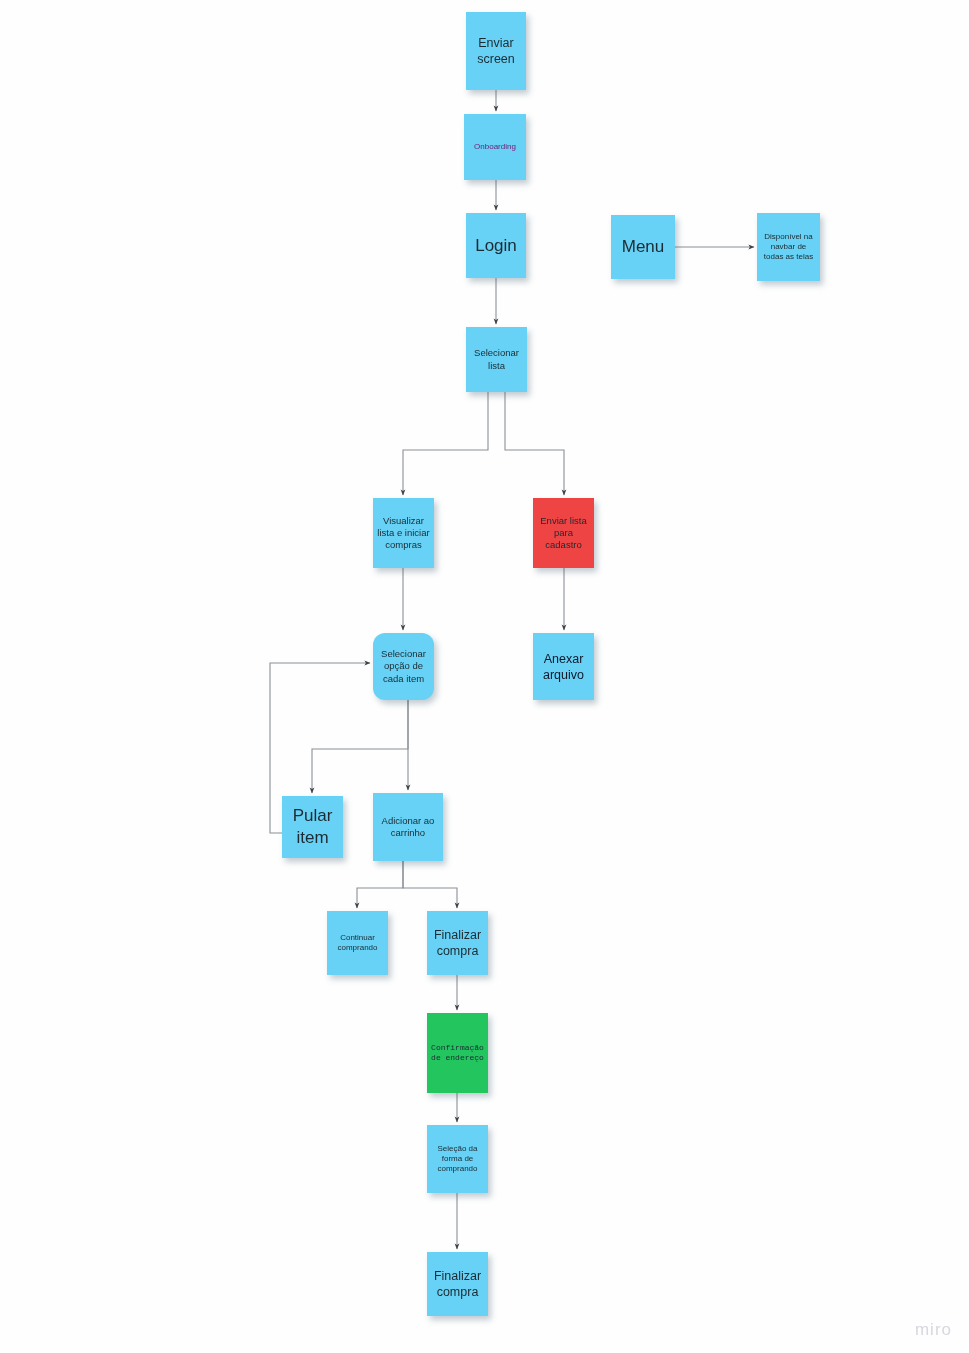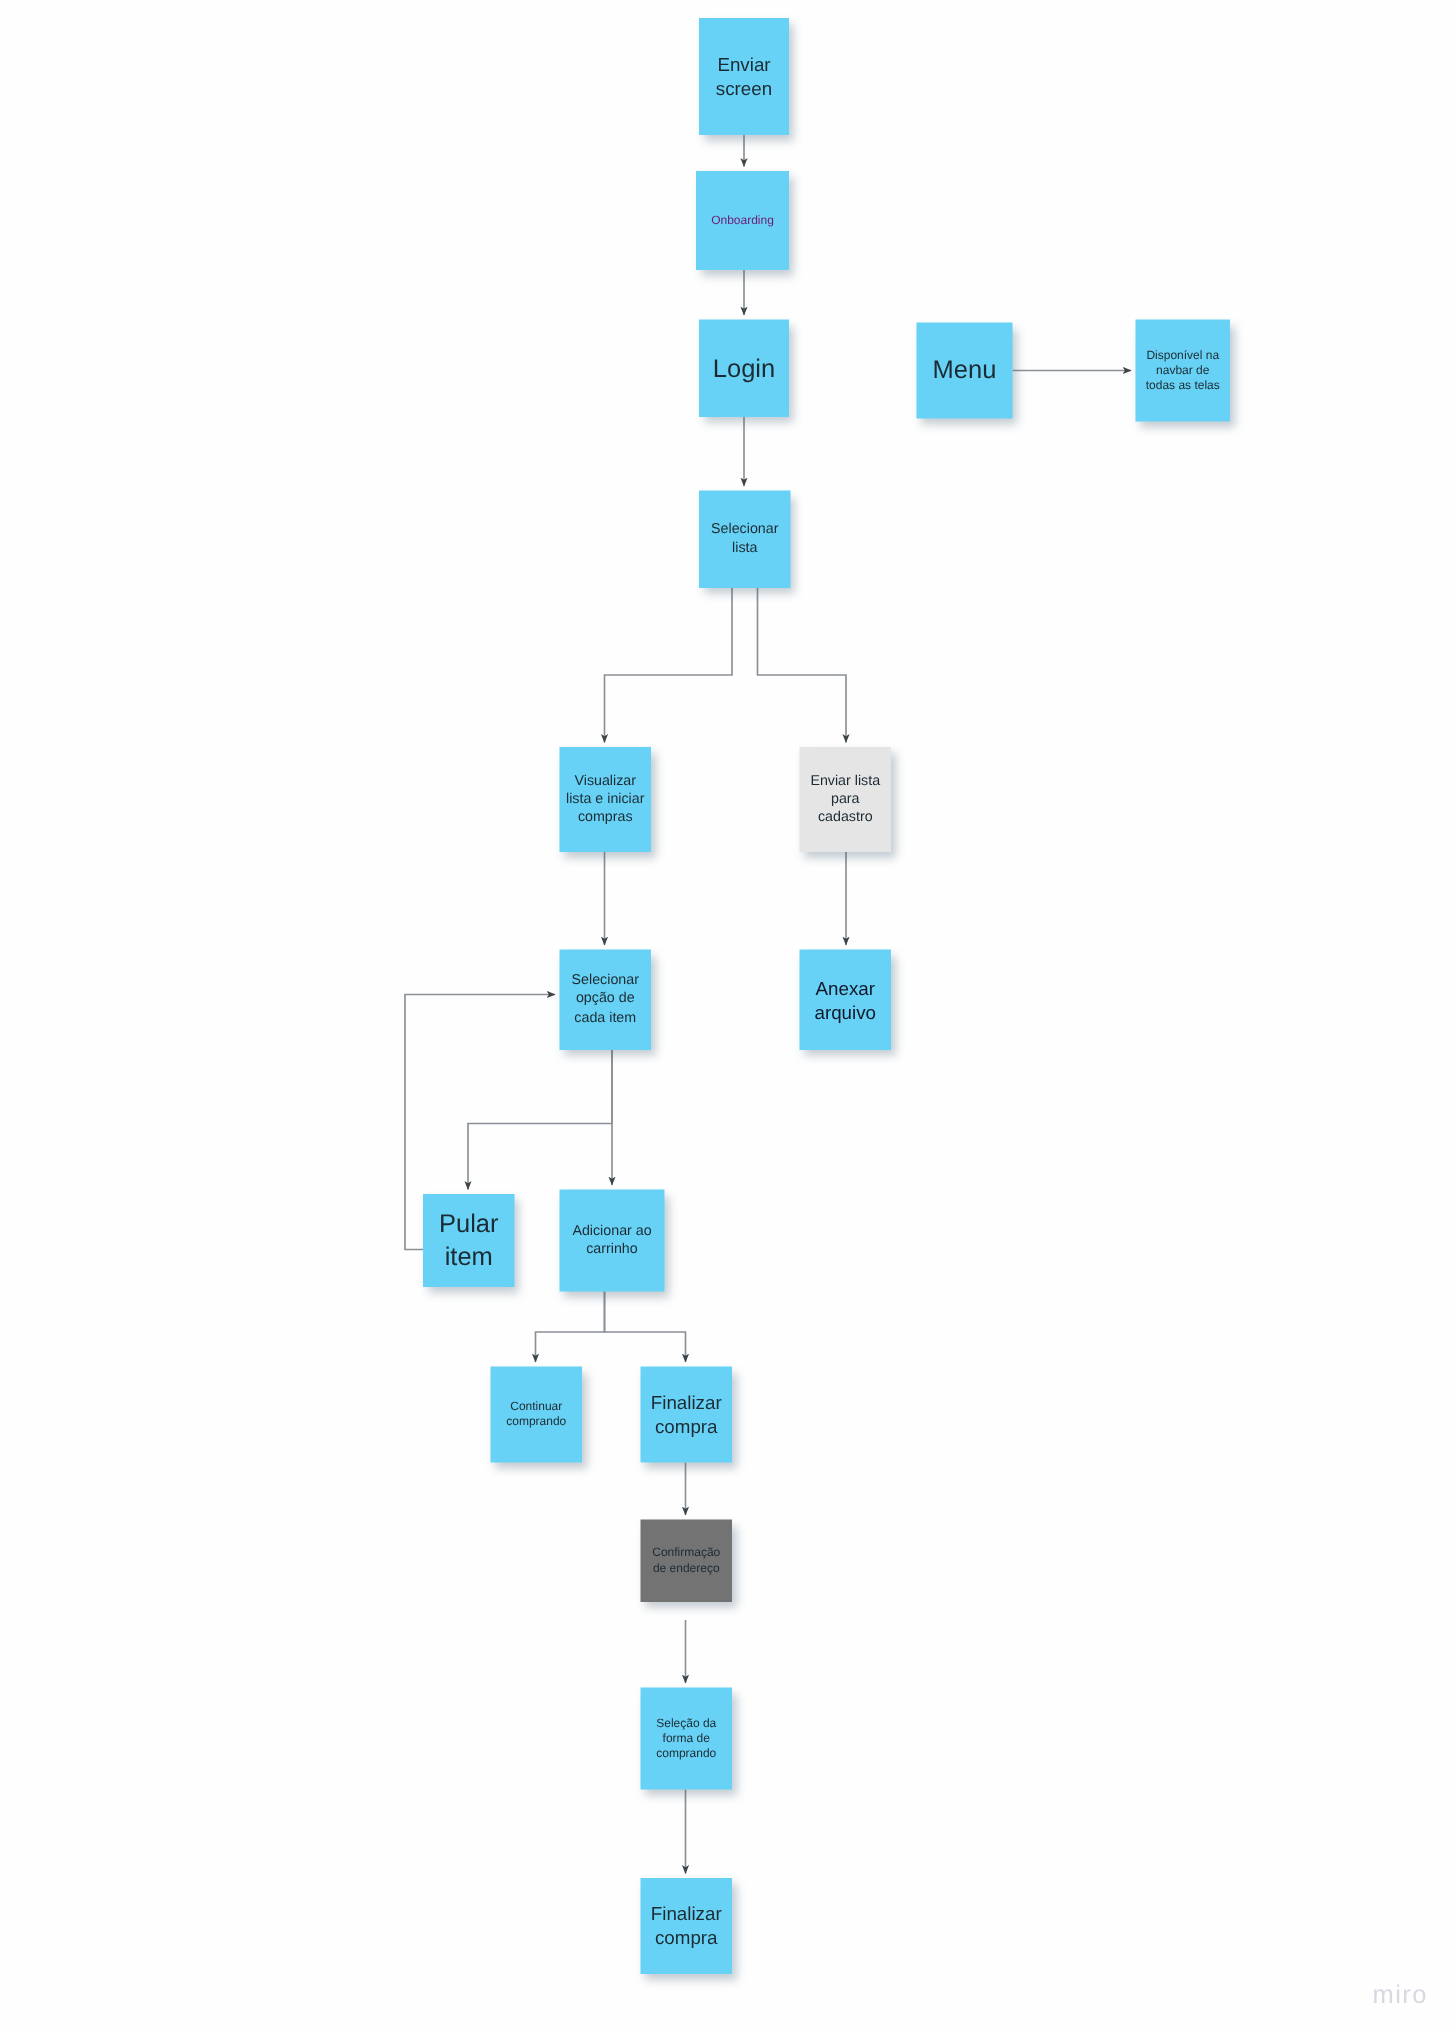--- a/index.html
+++ b/index.html
@@ -108,42 +108,42 @@
       </div>
       <div class="note" style="left: 757px; top: 213px; width: 63px; height: 68px; background: rgb(103, 210, 245); color: rgb(28, 43, 51);">
         <span class="t-xs">Disponível na navbar de todas as telas</span>
       </div>
       <div class="note" style="left: 466px; top: 327px; width: 61px; height: 65px; background: rgb(103, 210, 245); color: rgb(28, 43, 51);">
         <span class="t-sm">Selecionar lista</span>
       </div>
       <div class="note" style="left: 373px; top: 498px; width: 61px; height: 70px; background: rgb(103, 210, 245); color: rgb(28, 43, 51);">
         <span class="t-sm">Visualizar lista e iniciar compras</span>
       </div>
-      <div class="note" style="left: 533px; top: 498px; width: 61px; height: 70px; background: #e5e5e5; color: rgb(28, 43, 51);">
+      <div class="note" style="left: 533px; top: 498px; width: 61px; height: 70px; background: #ef4444; color: rgb(28, 43, 51);">
         <span class="t-sm">Enviar lista para cadastro</span>
       </div>
-      <div class="note" style="left: 373px; top: 633px; width: 61px; height: 67px; background: rgb(103, 210, 245); color: rgb(28, 43, 51);">
+      <div class="note" style="left: 373px; top: 633px; width: 61px; height: 67px; background: rgb(103, 210, 245); color: rgb(28, 43, 51); border-radius: 12px;">
         <span class="t-sm">Selecionar opção de cada item</span>
       </div>
       <div class="note" style="left: 533px; top: 633px; width: 61px; height: 67px; background: rgb(103, 210, 245); color: #0f172a;">
         <span class="t-md">Anexar arquivo</span>
       </div>
       <div class="note" style="left: 282px; top: 796px; width: 61px; height: 62px; background: rgb(103, 210, 245); color: rgb(28, 43, 51);">
         <span class="t-lg">Pular item</span>
       </div>
       <div class="note" style="left: 373px; top: 793px; width: 70px; height: 68px; background: rgb(103, 210, 245); color: rgb(28, 43, 51);">
         <span class="t-sm">Adicionar ao carrinho</span>
       </div>
       <div class="note" style="left: 327px; top: 911px; width: 61px; height: 64px; background: rgb(103, 210, 245); color: rgb(28, 43, 51);">
         <span class="t-xs">Continuar comprando</span>
       </div>
       <div class="note" style="left: 427px; top: 911px; width: 61px; height: 64px; background: rgb(103, 210, 245); color: rgb(28, 43, 51);">
         <span class="t-md">Finalizar compra</span>
       </div>
-      <div class="note" style="left: 427px; top: 1013px; width: 61px; height: 55px; background: #737373; color: rgb(28, 43, 51);">
+      <div class="note" style="left: 427px; top: 1013px; width: 61px; height: 80px; background: #22c55e; color: rgb(28, 43, 51); font-family: Liberation Mono, monospace;">
         <span class="t-xs">Confirmação de endereço</span>
       </div>
       <div class="note" style="left: 427px; top: 1125px; width: 61px; height: 68px; background: rgb(103, 210, 245); color: rgb(28, 43, 51);">
         <span class="t-xs">Seleção da forma de comprando</span>
       </div>
       <div class="note" style="left: 427px; top: 1252px; width: 61px; height: 64px; background: rgb(103, 210, 245); color: rgb(28, 43, 51);">
         <span class="t-md">Finalizar compra</span>
       </div>
     </div>
 

